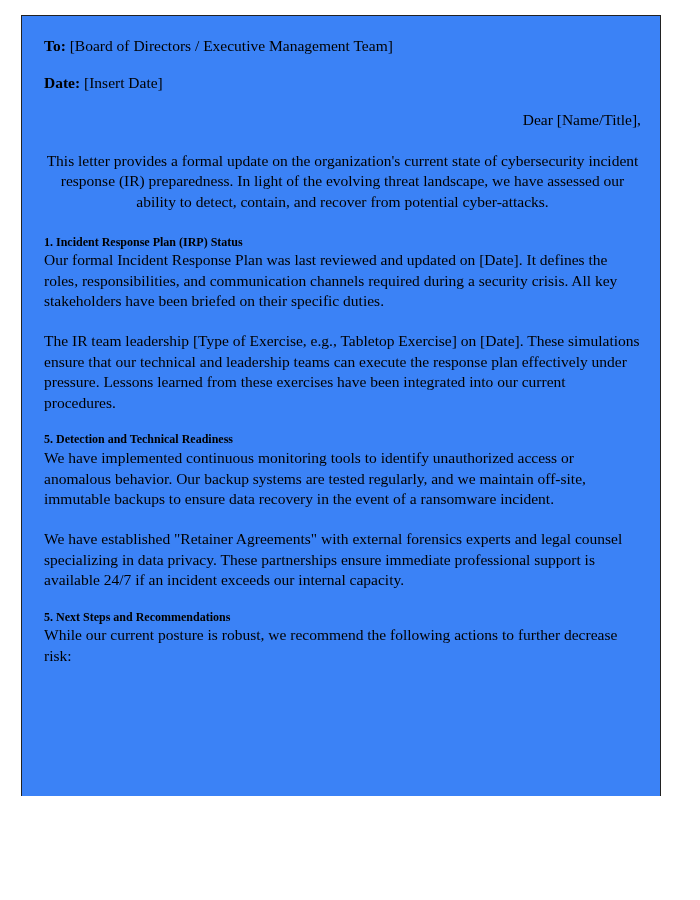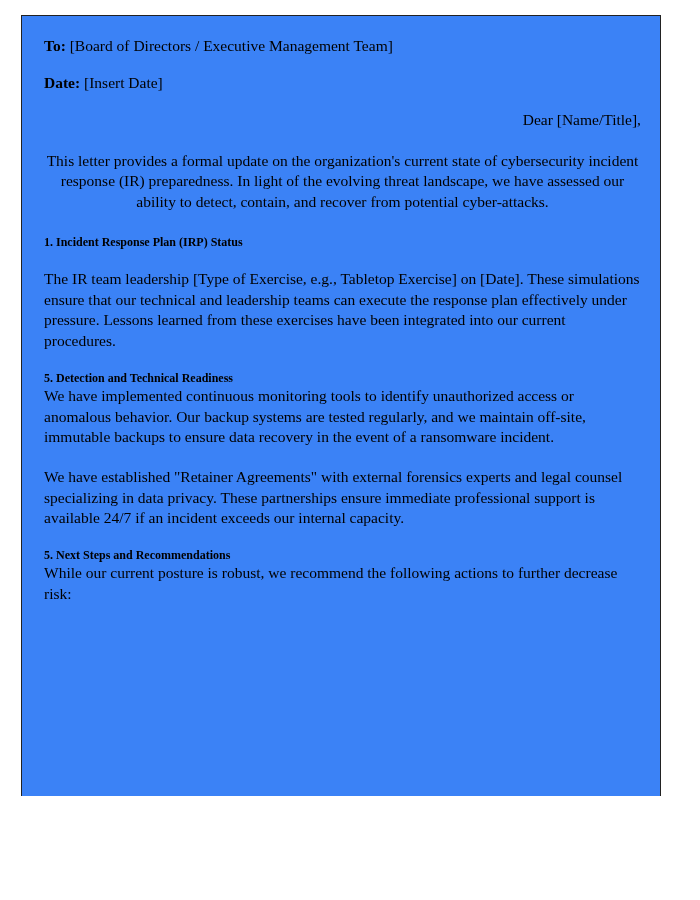--- a/index.html
+++ b/index.html
@@ -94,20 +94,21 @@
       <span>[Insert Date]</span>
     </p>
 
 
     <p class="salutation">Dear [Name/Title],</p>
 
     <p class="intro-paragraph">This letter provides a formal update on the organization's current state of cybersecurity incident response (IR) preparedness. In light of the evolving threat landscape, we have assessed our ability to detect, contain, and recover from potential cyber-attacks.</p>
 
     <div class="section-block">
       <p class="section-heading">1. Incident Response Plan (IRP) Status</p>
+      <p class="section-body">Our formal Incident Response Plan was last reviewed and updated on [Date]. It defines the roles, responsibilities, and communication channels required during a security crisis. All key stakeholders have been briefed on their specific duties.</p>
     </div>
 
     <div class="section-block">
       <p class="section-body">The IR team leadership [Type of Exercise, e.g., Tabletop Exercise] on [Date]. These simulations ensure that our technical and leadership teams can execute the response plan effectively under pressure. Lessons learned from these exercises have been integrated into our current procedures.</p>
     </div>
 
     <div class="section-block">
       <p class="section-heading">5. Detection and Technical Readiness</p>
       <p class="section-body">We have implemented continuous monitoring tools to identify unauthorized access or anomalous behavior. Our backup systems are tested regularly, and we maintain off-site, immutable backups to ensure data recovery in the event of a ransomware incident.</p>
     </div>

